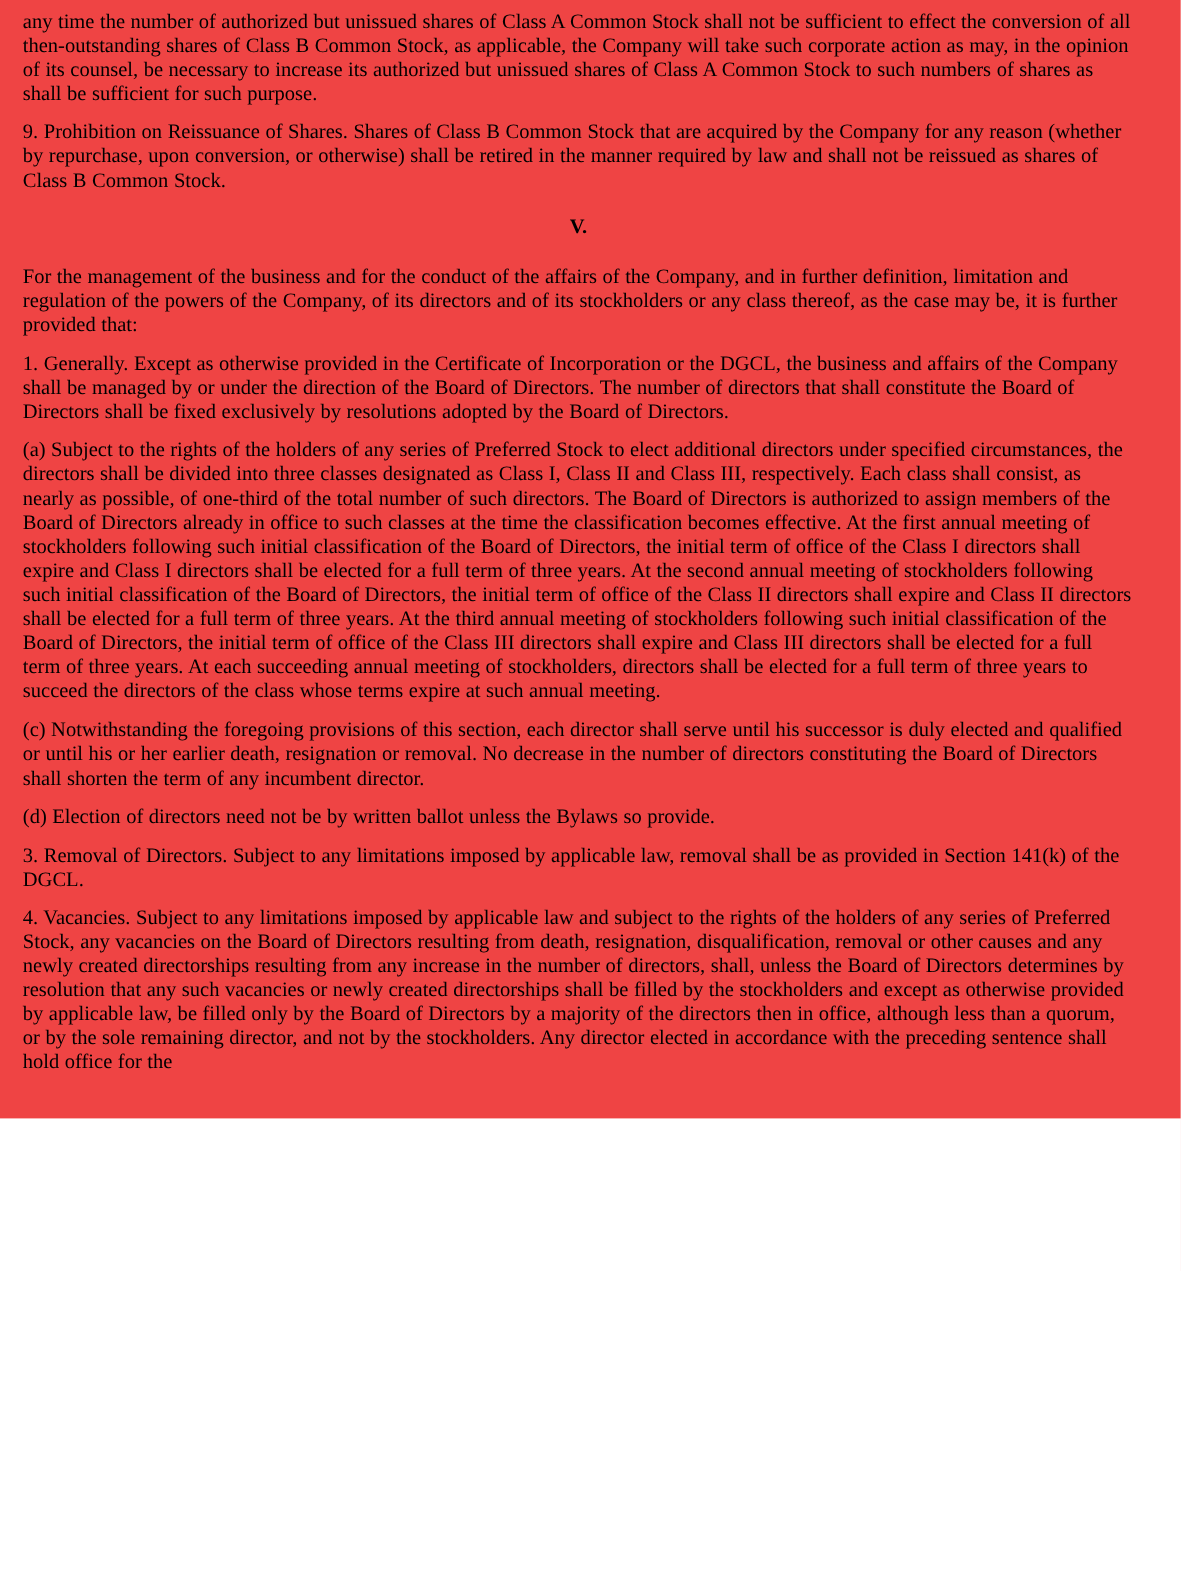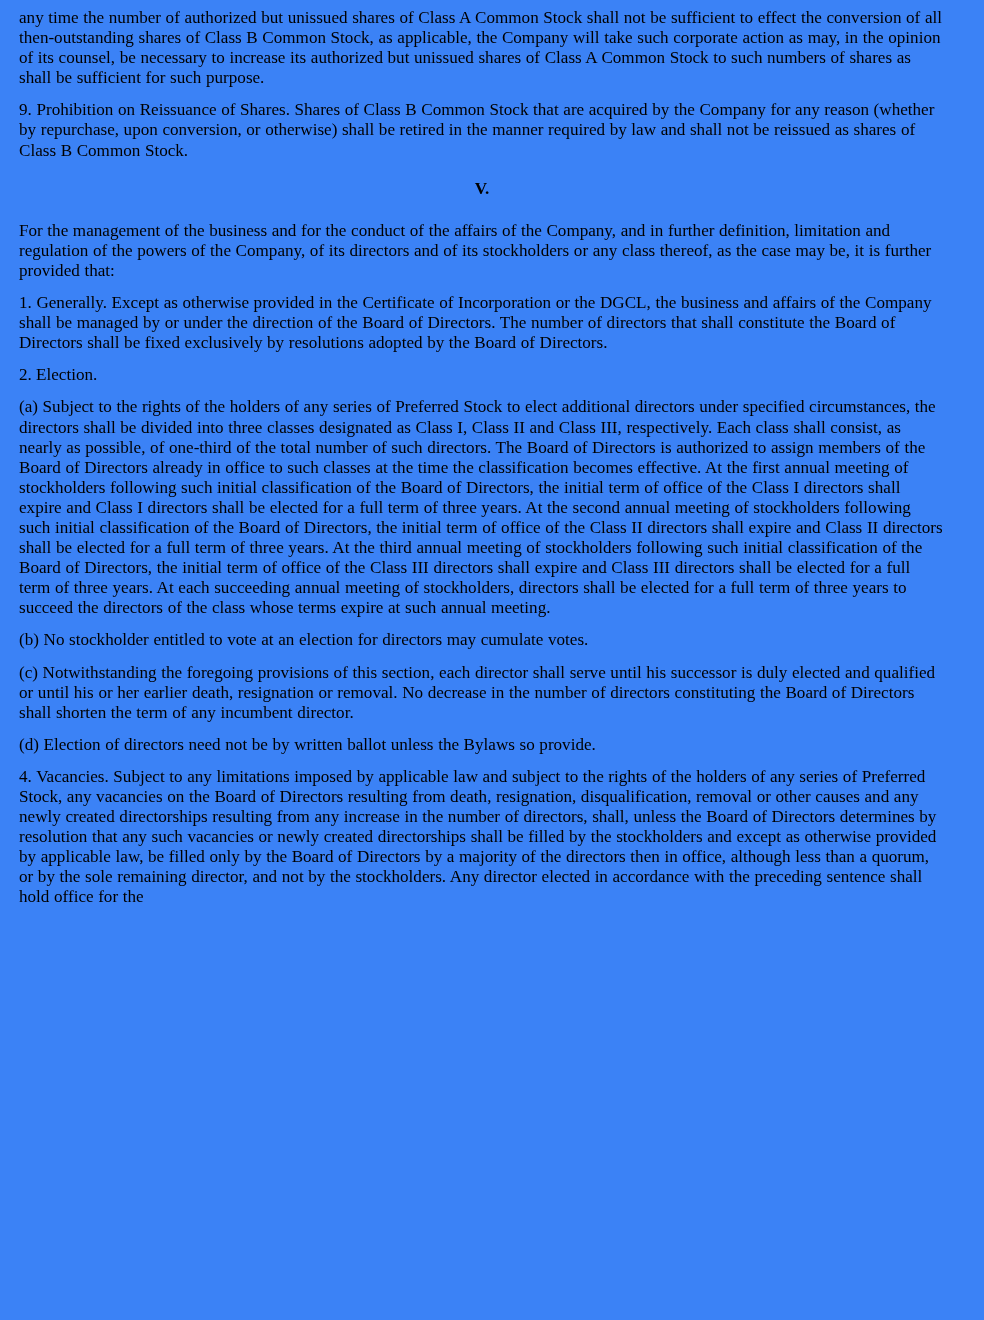--- a/index.html
+++ b/index.html
@@ -12,23 +12,23 @@
     width: 984px;
     height: 1320px;
     overflow: hidden;
     font-family: "Liberation Serif", "DejaVu Serif", serif;
     color: #000000;
     -webkit-font-smoothing: antialiased;
   }
   .page {
     box-sizing: border-box;
     width: 984px;
-    height: 1320px;
+    height: 932px;
     padding: 8px 39px 0 19px;
-    background: #3b82f6;
+    background: #ef4444;
   }
   .para {
     font-size: 17.1px;
     line-height: 20.1px;
     margin: 0 0 12px 0;
     text-align: left;
     text-rendering: optimizeLegibility;
     word-spacing: 0.02em;
   }
   .lead {
@@ -56,26 +56,25 @@
 
   <p class="para"><span class="lead">9. Prohibition on Reissuance of Shares</span><span>. Shares of Class B Common Stock that are acquired by the Company for any reason (whether by repurchase, upon conversion, or otherwise) shall be retired in the manner required by law and shall not be reissued as shares of Class B Common Stock.</span></p>
 
   <p class="center-heading">V.</p>
 
   <p class="para">For the management of the business and for the conduct of the affairs of the Company, and in further definition, limitation and regulation of the powers of the Company, of its directors and of its stockholders or any class thereof, as the case may be, it is further provided that:</p>
 
 
   <p class="para"><span class="lead">1. Generally</span><span>. Except as otherwise provided in the Certificate of Incorporation or the DGCL, the business and affairs of the Company shall be managed by or under the direction of the Board of Directors. The number of directors that shall constitute the Board of Directors shall be fixed exclusively by resolutions adopted by the Board of Directors.</span></p>
 
-  <p class="section-label"><span class="lead">2. Election</span><span>.</span></p>
 
   <p class="para"><span class="lead">(a)</span><span> Subject to the rights of the holders of any series of Preferred Stock to elect additional directors under specified circumstances, the directors shall be divided into three classes designated as Class I, Class II and Class III, respectively. Each class shall consist, as nearly as possible, of one-third of the total number of such directors. The Board of Directors is authorized to assign members of the Board of Directors already in office to such classes at the time the classification becomes effective. At the first annual meeting of stockholders following such initial classification of the Board of Directors, the initial term of office of the Class I directors shall expire and Class I directors shall be elected for a full term of three years. At the second annual meeting of stockholders following such initial classification of the Board of Directors, the initial term of office of the Class II directors shall expire and Class II directors shall be elected for a full term of three years. At the third annual meeting of stockholders following such initial classification of the Board of Directors, the initial term of office of the Class III directors shall expire and Class III directors shall be elected for a full term of three years. At each succeeding annual meeting of stockholders, directors shall be elected for a full term of three years to succeed the directors of the class whose terms expire at such annual meeting.</span></p>
 
-  <p class="para"><span class="lead">(b)</span><span> No stockholder entitled to vote at an election for directors may cumulate votes.</span></p>
 
   <p class="para"><span class="lead">(c)</span><span> Notwithstanding the foregoing provisions of this section, each director shall serve until his successor is duly elected and qualified or until his or her earlier death, resignation or removal. No decrease in the number of directors constituting the Board of Directors shall shorten the term of any incumbent director.</span></p>
 
   <p class="para"><span class="lead">(d)</span><span> Election of directors need not be by written ballot unless the Bylaws so provide.</span></p>
 
+  <p class="para"><span class="lead">3. Removal of Directors</span><span>. Subject to any limitations imposed by applicable law, removal shall be as provided in Section 141(k) of the DGCL.</span></p>
 
   <p class="para"><span class="lead">4. Vacancies</span><span>. Subject to any limitations imposed by applicable law and subject to the rights of the holders of any series of Preferred Stock, any vacancies on the Board of Directors resulting from death, resignation, disqualification, removal or other causes and any newly created directorships resulting from any increase in the number of directors, shall, unless the Board of Directors determines by resolution that any such vacancies or newly created directorships shall be filled by the stockholders and except as otherwise provided by applicable law, be filled only by the Board of Directors by a majority of the directors then in office, although less than a quorum, or by the sole remaining director, and not by the stockholders. Any director elected in accordance with the preceding sentence shall hold office for the</span></p>
 
 </div>
 
 </body></html>

